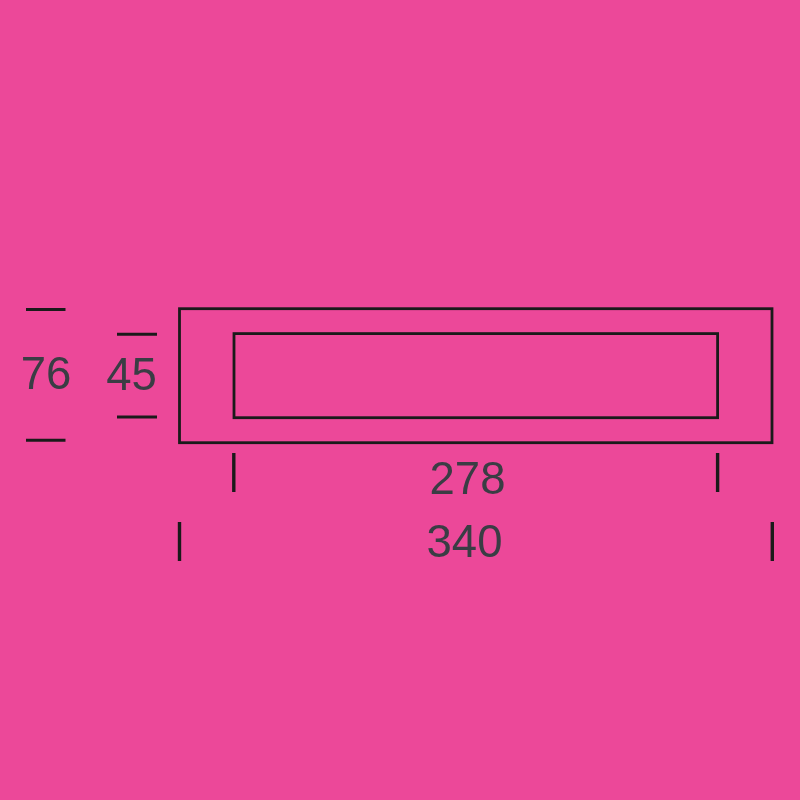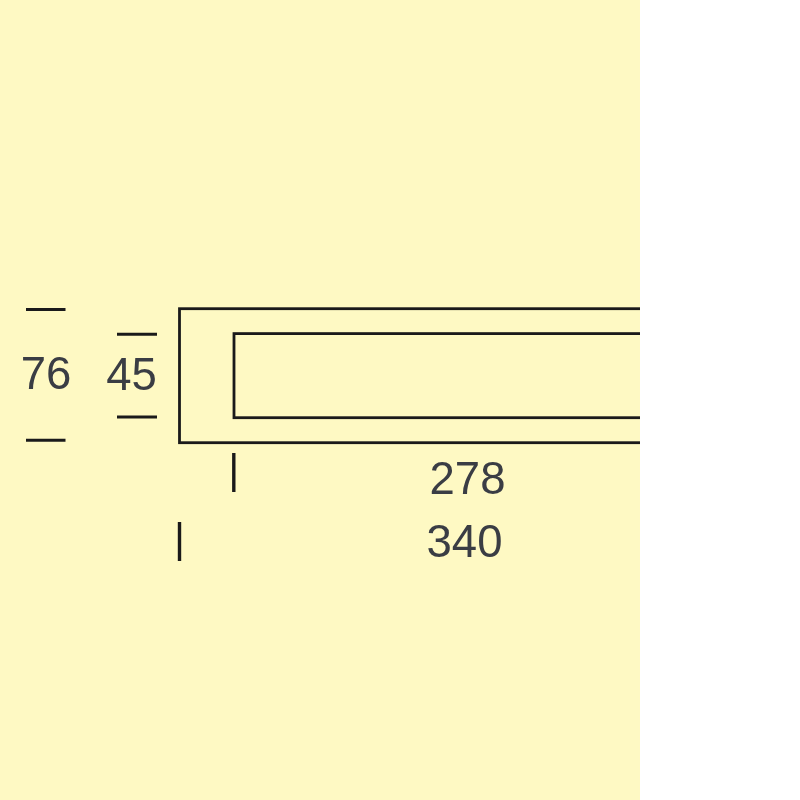--- a/index.html
+++ b/index.html
@@ -1,16 +1,16 @@
 <!DOCTYPE html>
 <html><head>
 <meta charset="utf-8">
 <style>
   html,body{margin:0;padding:0;background:#ffffff;}
-  .page{width:640px;height:800px;position:relative;background:#fef9c3;overflow:hidden;}
+  .page{width:800px;height:800px;position:relative;background:#ec4899;overflow:hidden;}
   svg{position:absolute;left:0;top:0;}
   text{font-family:"Liberation Sans", sans-serif;fill:#3a3d44;}
 </style>
 </head>
 <body>
 
 <div class="page">
 <svg width="800" height="800" viewBox="0 0 800 800">
 
   <rect x="179.5" y="308.7" width="592.5" height="134" fill="none" stroke="#1a1a1a" stroke-width="2.8"></rect>

